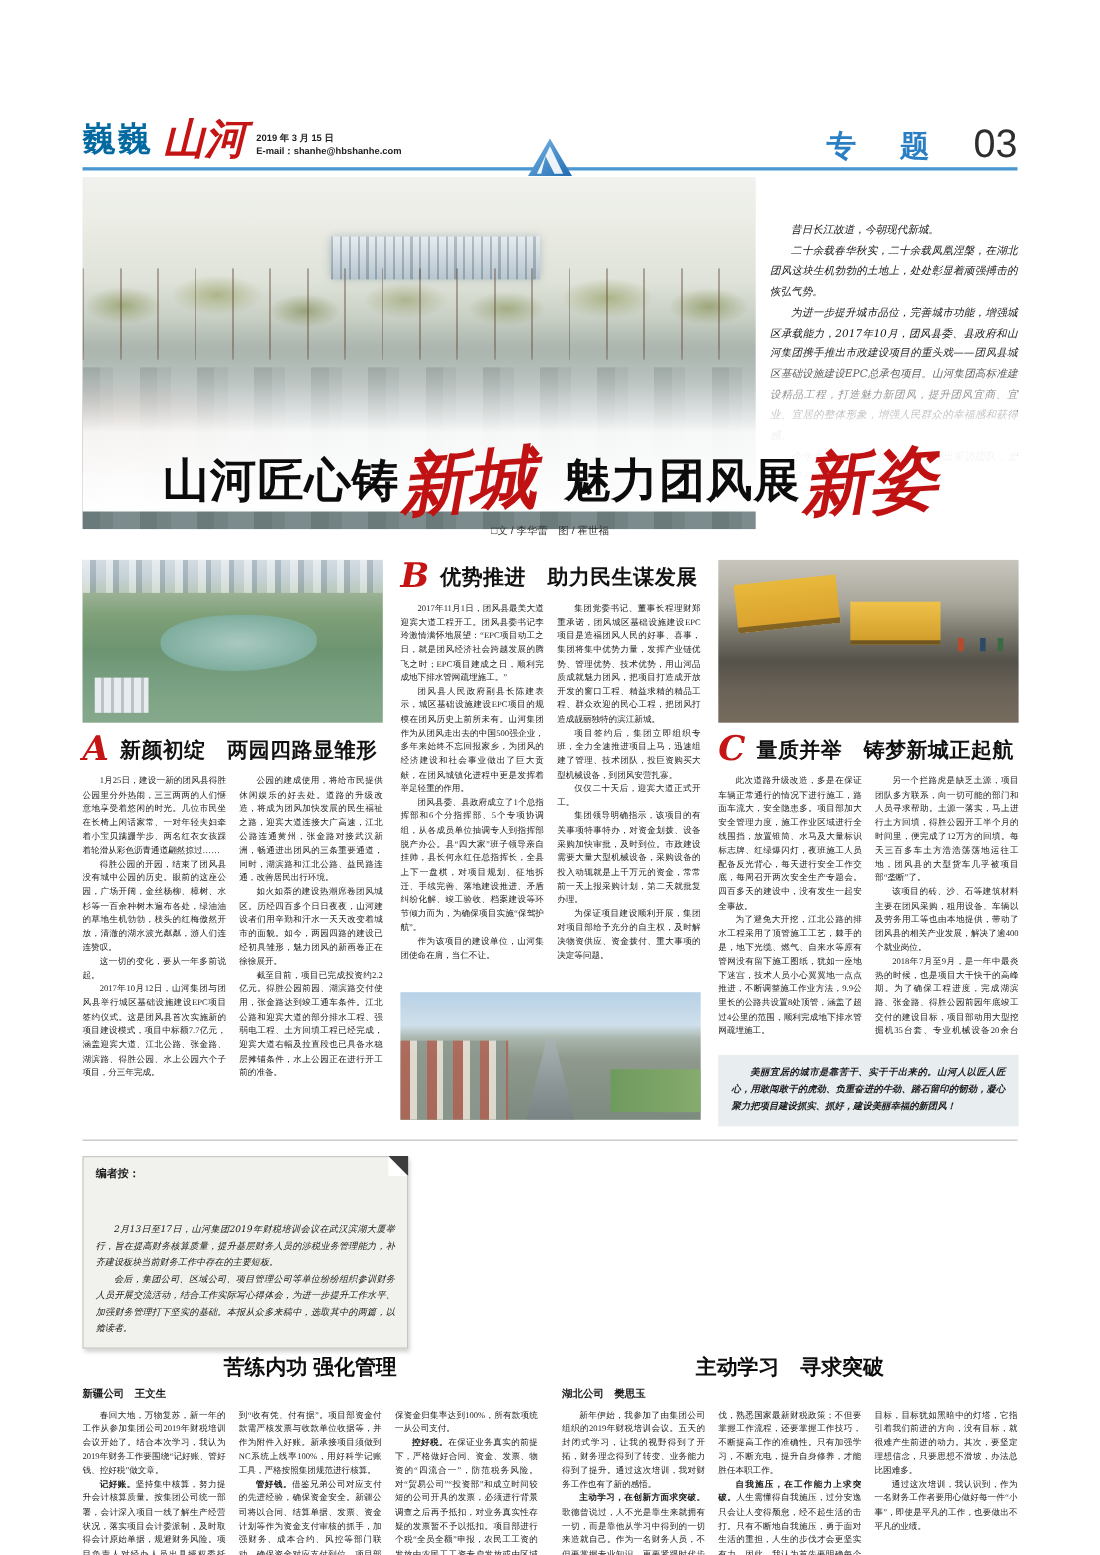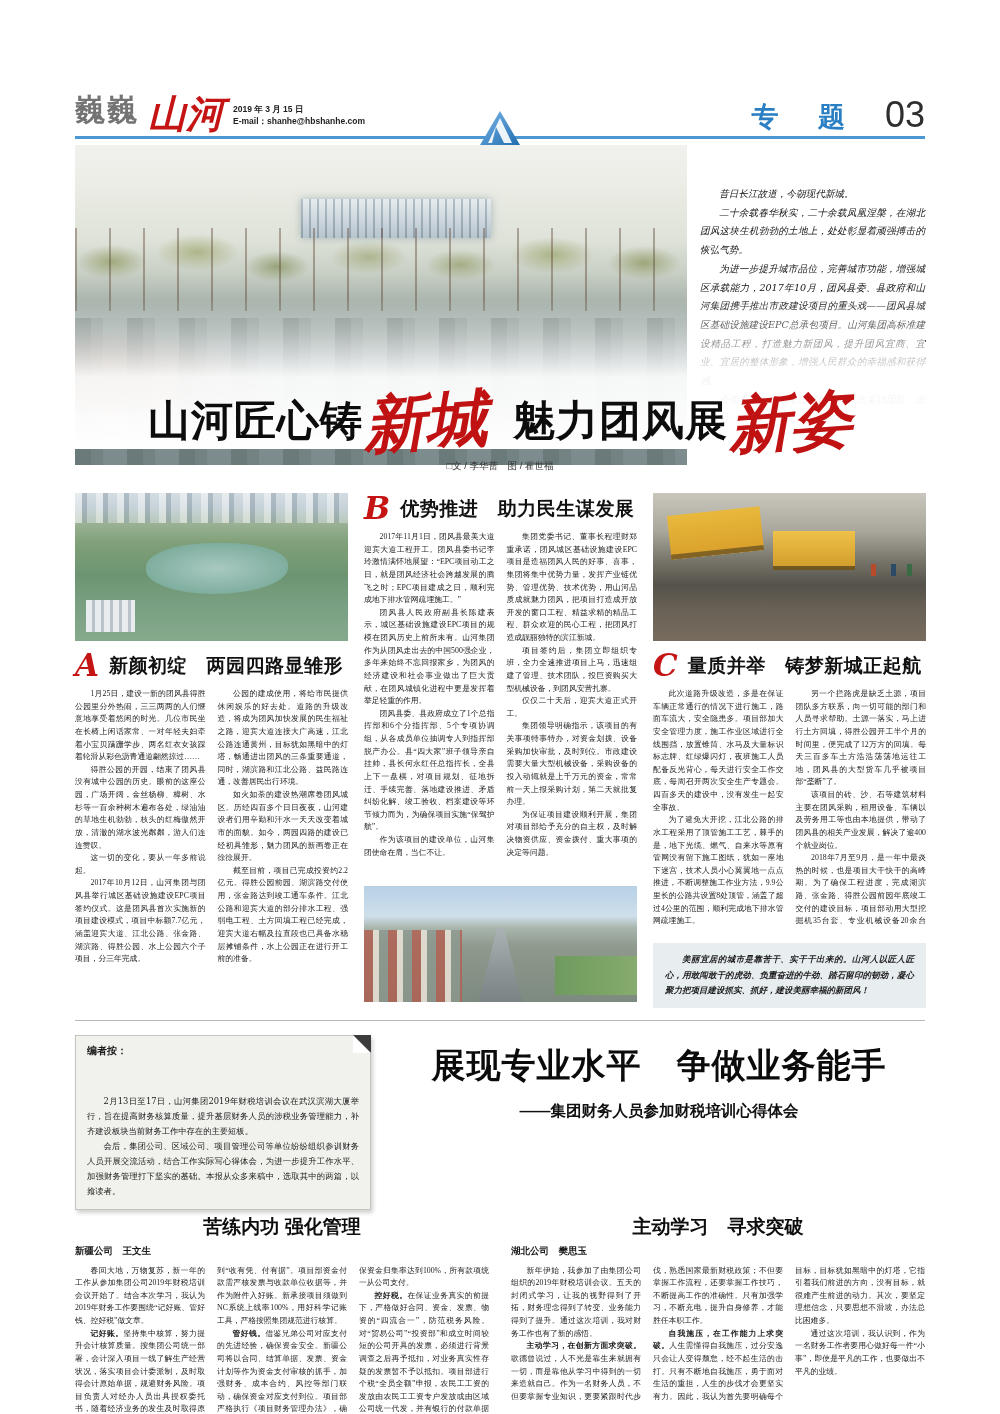--- a/index.html
+++ b/index.html
@@ -4,22 +4,22 @@
 <style>
   html,body{margin:0;padding:0;background:#fff;}
   .page{position:relative;width:1000px;height:1414px;background:#fff;overflow:hidden;
         font-family:"Liberation Serif","DejaVu Serif",serif;color:#1a1a1a;}
   .content{position:absolute;left:75px;right:75px;top:0;}
 
   
   .masthead{margin-top:90px;position:relative;border-bottom:3px solid #4a97d2;
             padding-bottom:5px;display:flex;justify-content:space-between;align-items:flex-end;}
   .brand-wrap{display:flex;align-items:flex-end;gap:9px;}
-  .brand-a{color:#737373;font-size:30px;font-weight:900;letter-spacing:2px;font-family:"Liberation Serif",serif;}
-  .brand-b{color:#c41414;font-size:38px;font-weight:900;font-style:italic;font-family:Liberation Sans, sans-serif;line-height:.9;}
+  .brand-a{color:#0369a1;font-size:30px;font-weight:900;letter-spacing:2px;font-family:"Liberation Serif",serif;margin-top:16px;}
+  .brand-b{color:#c41414;font-size:38px;font-weight:900;font-style:italic;font-family:Liberation Mono, monospace;line-height:.9;}
   .date-block{font-size:8.5px;line-height:1.5;font-weight:bold;color:#222;font-family:"Liberation Sans",sans-serif;padding-bottom:3px;}
   .mast-right{display:flex;align-items:flex-end;gap:24px;}
   .section-word{color:#2a7fc4;font-size:27px;font-weight:bold;letter-spacing:16px;font-family:"Liberation Sans",sans-serif;line-height:1;}
   .page-num{font-size:36px;color:#2e2e2e;font-family:"Liberation Sans",sans-serif;line-height:.85;}
   .mast-logo{position:absolute;left:50%;transform:translateX(-50%);bottom:-14px;}
 
   
   .hero{position:relative;height:328px;margin-top:6px;}
   .photo-main{position:absolute;left:0;top:0;width:612px;height:320px;overflow:hidden;
     background:linear-gradient(180deg,#f1f2ee 0%,#e9ebe3 16%,#dee2d8 30%,#c8cfc4 40%,#a6b1aa 50%,#92a09d 60%,#879697 72%,#7d8d8f 100%);}
@@ -94,21 +94,21 @@
 
   .divider{margin-top:12px;border-top:1px solid #b9b9b9;}
 
   
   .bottom-row{display:flex;gap:22px;margin-top:14px;align-items:flex-start;}
   .editor-box{width:272px;flex:0 0 272px;background:#f1f1ed;border:1px solid #c6c6c0;
     box-shadow:2px 3px 4px rgba(0,0,0,.18);padding:8px 11px 10px;position:relative;}
   .editor-corner{position:absolute;top:-1px;right:-1px;width:0;height:0;
     border-style:solid;border-width:0 18px 18px 0;border-color:#fff #3c3c3c #fff transparent;}
   .editor-label{font-weight:bold;font-size:10px;font-family:"Liberation Sans",sans-serif;margin-bottom:3px;}
-  .editor-body{font-size:8.3px;line-height:1.8;text-align:justify;
+  .editor-body{font-size:8.3px;line-height:1.8;text-align:justify;font-style:italic;
     font-family:"DejaVu Serif",serif;color:#191919;margin-top:36px;}
   .editor-body p{margin:0;text-indent:2em;}
   .training-head{flex:1;text-align:center;padding-top:8px;}
   .training-title{font-size:34px;font-weight:900;font-family:"Liberation Sans",sans-serif;color:#0b0b0b;letter-spacing:1px;}
   .training-sub{font-size:15.5px;font-weight:bold;font-family:"Liberation Sans",sans-serif;margin-top:12px;color:#111;}
   .articles-row{display:flex;gap:22px;margin-top:4px;}
   .article{width:414px;flex:0 0 414px;}
   .article-title{text-align:center;font-size:19px;font-weight:900;font-family:"Liberation Sans",sans-serif;color:#0d0d0d;}
   .article-byline{font-size:9.5px;font-weight:bold;margin:5px 0 7px;font-family:"Liberation Sans",sans-serif;}
   .body3{columns:3;column-gap:12px;font-size:7.8px;line-height:1.62;text-align:justify;height:170px;overflow:hidden;color:#222;}
@@ -179,21 +179,21 @@
         </div>
         <div class="sec-title">
           <span class="sec-letter"><span>A</span></span>
           <span class="sec-text"><span>新颜初绽　两园四路显雏形</span></span>
         </div>
         <div class="body2 h-a">
             <p><span>1月25日，建设一新的团风县得胜公园里分外热闹，三三两两的人们惬意地享受着悠闲的时光。几位市民坐在长椅上闲话家常、一对年轻夫妇牵着小宝贝蹒跚学步、两名红衣女孩踩着轮滑从彩色沥青通道翩然掠过……</span></p>
             <p><span>得胜公园的开园，结束了团风县没有城中公园的历史。眼前的这座公园，广场开阔，金丝杨柳、樟树、水杉等一百余种树木遍布各处，绿油油的草地生机勃勃，枝头的红梅傲然开放，清澈的湖水波光粼粼，游人们连连赞叹。</span></p>
             <p><span>这一切的变化，要从一年多前说起。</span></p>
             <p><span>2017年10月12日，山河集团与团风县举行城区基础设施建设EPC项目签约仪式。这是团风县首次实施新的项目建设模式，项目中标额7.7亿元，涵盖迎宾大道、江北公路、张金路、湖滨路、得胜公园、水上公园六个子项目，分三年完成。</span></p>
-            <p><span>公园的建成使用，将给市民提供休闲娱乐的好去处。道路的升级改造，将成为团风加快发展的民生福祉之路，迎宾大道连接大广高速，江北公路连通黄州，目标犹如黑暗中的灯塔，畅通进出团风的三条重要通道，同时，湖滨路和江北公路、益民路连通，改善居民出行环境。</span></p>
+            <p><span>公园的建成使用，将给市民提供休闲娱乐的好去处。道路的升级改造，将成为团风加快发展的民生福祉之路，迎宾大道连接大广高速，江北公路连通黄州，张金路对接武汉新洲，畅通进出团风的三条重要通道，同时，湖滨路和江北公路、益民路连通，改善居民出行环境。</span></p>
             <p><span>如火如荼的建设热潮席卷团风城区。历经四百多个日日夜夜，山河建设者们用辛勤和汗水一天天改变着城市的面貌。如今，两园四路的建设已经初具雏形，魅力团风的新画卷正在徐徐展开。</span></p>
             <p><span>截至目前，项目已完成投资约2.2亿元。得胜公园前园、湖滨路交付使用，张金路达到竣工通车条件。江北公路和迎宾大道的部分排水工程、强弱电工程、土方回填工程已经完成，迎宾大道右幅及拉直段也已具备水稳层摊铺条件，水上公园正在进行开工前的准备。</span></p>
           </div>
       </div>
 
       <div class="mcol">
         <div class="sec-title" style="margin-top:0">
           <span class="sec-letter"><span>B</span></span>
           <span class="sec-text"><span>优势推进　助力民生谋发展</span></span>
         </div>
@@ -244,24 +244,20 @@
 
     <div class="bottom-row">
       <div class="editor-box">
         <div class="editor-corner"></div>
         <div class="editor-label"><span>编者按：</span></div>
         <div class="editor-body">
             <p><span>2月13日至17日，山河集团2019年财税培训会议在武汉滨湖大厦举行，旨在提高财务核算质量，提升基层财务人员的涉税业务管理能力，补齐建设板块当前财务工作中存在的主要短板。</span></p>
             <p><span>会后，集团公司、区域公司、项目管理公司等单位纷纷组织参训财务人员开展交流活动，结合工作实际写心得体会，为进一步提升工作水平、加强财务管理打下坚实的基础。本报从众多来稿中，选取其中的两篇，以飨读者。</span></p>
           </div>
       </div>
-      <div class="training-head">
-        <div class="training-title"><span>展现专业水平　争做业务能手</span></div>
-        <div class="training-sub"><span>——集团财务人员参加财税培训心得体会</span></div>
-      </div>
     </div>
 
     <div class="articles-row">
       <div class="article">
         <div class="article-title"><span>苦练内功 强化管理</span></div>
         <div class="article-byline"><span>新疆公司　王文生</span></div>
         <div class="body3">
             <p><span>春回大地，万物复苏，新一年的工作从参加集团公司2019年财税培训会议开始了。结合本次学习，我认为2019年财务工作要围绕“记好账、管好钱、控好税”做文章。</span></p>
             <p><span></span><b>记好账。</b><span>坚持集中核算，努力提升会计核算质量。按集团公司统一部署，会计深入项目一线了解生产经营状况，落实项目会计委派制，及时取得会计原始单据，规避财务风险。项目负责人对经办人员出具授权委托书，随着经济业务的发生及时取得原始凭证，各类经济业务单据齐全，做到“收有凭、付有据”。项目部资金付款需严核发票与收款单位收据等，并作为附件入好账。新承接项目须做到NC系统上线率100%，用好科学记账工具，严格按照集团规范进行核算。</span></p>
             <p><span></span><b>管好钱。</b><span>借鉴兄弟公司对应支付的先进经验，确保资金安全。新疆公司将以合同、结算单据、发票、资金计划等作为资金支付审核的抓手，加强财务、成本合约、风控等部门联动，确保资金对应支付到位。项目部严格执行《项目财务管理办法》，确保资金归集率达到100%，所有款项统一从公司支付。</span></p>

